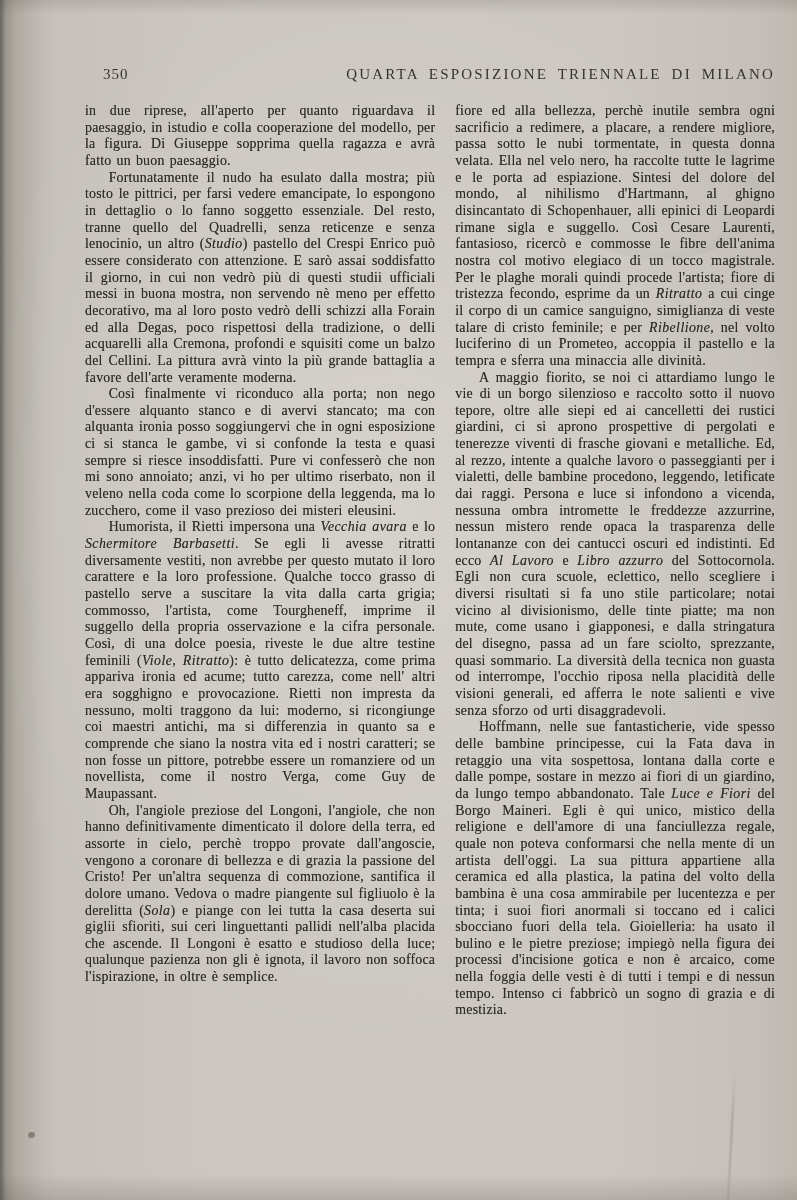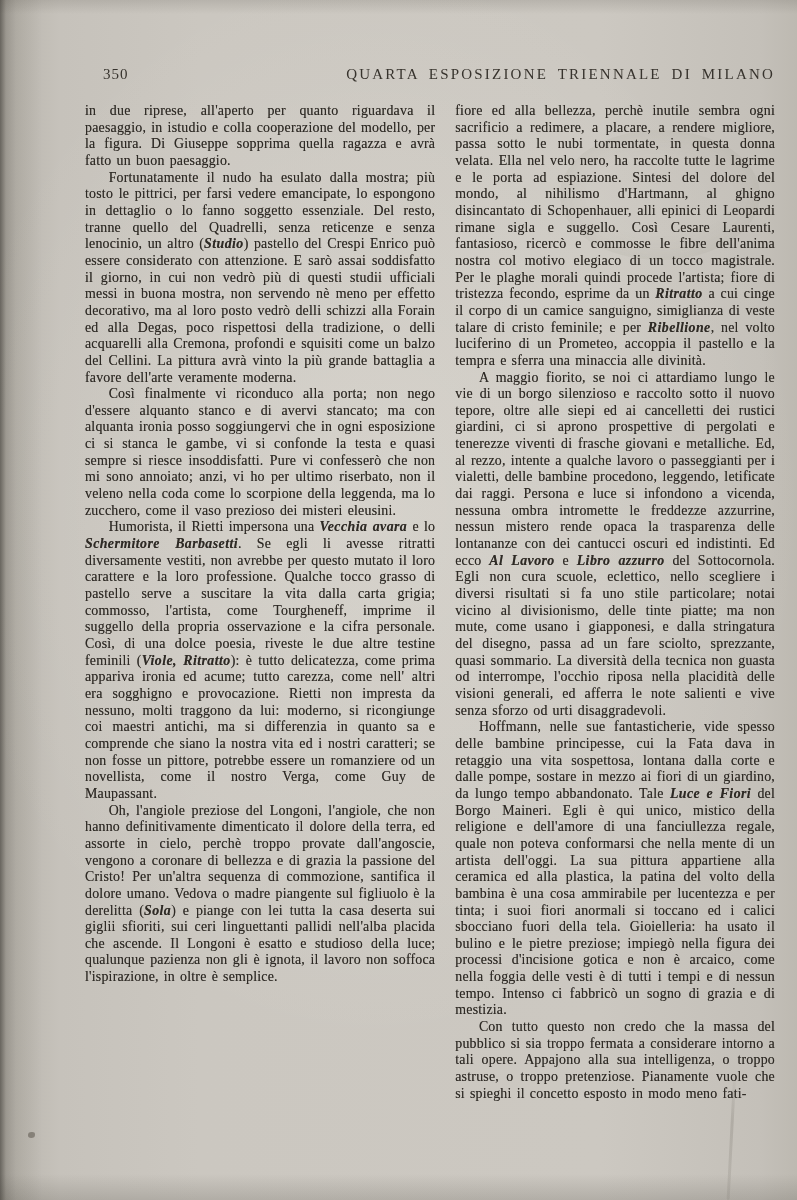--- a/index.html
+++ b/index.html
@@ -100,21 +100,21 @@
     line-height: 16.65px;
     letter-spacing: 0.015em;
     word-spacing: 0.10em;
     text-shadow: 0 0 0.5px rgba(46,42,37,0.55);
     hyphens: auto;
   }
   .col-left  { width: 356px; }
   .col-right { width: 325px; }
   .col p { margin: 0; text-indent: 1.7em; }
   .col p.no-indent { text-indent: 0; }
-  .col i { letter-spacing: 0.03em; font-weight: bold; }
+  .col i { letter-spacing: 0.03em; }
 </style>
 </head>
 <body>
 
 <div class="page">
 
   <div class="edge-left"></div>
   <div class="edge-top"></div>
   <div class="edge-bottom"></div>
   <div class="crease-right"></div>
@@ -135,18 +135,17 @@
         <p>Fortunatamente il nudo ha esulato dalla mostra; più tosto le pittrici, per farsi vedere emancipate, lo espongono in dettaglio o lo fanno soggetto essenziale. Del resto, tranne quello del Quadrelli, senza reticenze e senza lenocinio, un altro (<i>Studio</i>) pastello del Crespi Enrico può essere considerato con attenzione. E sarò assai soddisfatto il giorno, in cui non vedrò più di questi studii ufficiali messi in buona mostra, non servendo nè meno per effetto decorativo, ma al loro posto vedrò delli schizzi alla Forain ed alla Degas, poco rispettosi della tradizione, o delli acquarelli alla Cremona, profondi e squisiti come un balzo del Cellini. La pittura avrà vinto la più grande battaglia a favore dell'arte veramente moderna.</p>
         <p>Così finalmente vi riconduco alla porta; non nego d'essere alquanto stanco e di avervi stancato; ma con alquanta ironia posso soggiungervi che in ogni esposizione ci si stanca le gambe, vi si confonde la testa e quasi sempre si riesce insoddisfatti. Pure vi confesserò che non mi sono annoiato; anzi, vi ho per ultimo riserbato, non il veleno nella coda come lo scorpione della leggenda, ma lo zucchero, come il vaso prezioso dei misteri eleusini.</p>
         <p>Humorista, il Rietti impersona una <i>Vecchia avara</i> e lo <i>Schermitore Barbasetti</i>. Se egli li avesse ritratti diversamente vestiti, non avrebbe per questo mutato il loro carattere e la loro professione. Qualche tocco grasso di pastello serve a suscitare la vita dalla carta grigia; commosso, l'artista, come Tourgheneff, imprime il suggello della propria osservazione e la cifra personale. Così, di una dolce poesia, riveste le due altre testine feminili (<i>Viole, Ritratto</i>): è tutto delicatezza, come prima appariva ironia ed acume; tutto carezza, come nell' altri era sogghigno e provocazione. Rietti non impresta da nessuno, molti traggono da lui: moderno, si ricongiunge coi maestri antichi, ma si differenzia in quanto sa e comprende che siano la nostra vita ed i nostri caratteri; se non fosse un pittore, potrebbe essere un romanziere od un novellista, come il nostro Verga, come Guy de Maupassant.</p>
         <p>Oh, l'angiole preziose del Longoni, l'angiole, che non hanno definitivamente dimenticato il dolore della terra, ed assorte in cielo, perchè troppo provate dall'angoscie, vengono a coronare di bellezza e di grazia la passione del Cristo! Per un'altra sequenza di commozione, santifica il dolore umano. Vedova o madre piangente sul figliuolo è la derelitta (<i>Sola</i>) e piange con lei tutta la casa deserta sui giglii sfioriti, sui ceri linguettanti pallidi nell'alba placida che ascende. Il Longoni è esatto e studioso della luce; qualunque pazienza non gli è ignota, il lavoro non soffoca l'ispirazione, in oltre è semplice.</p>
       </div>
 
       <div class="col col-right">
         <p class="no-indent">fiore ed alla bellezza, perchè inutile sembra ogni sacrificio a redimere, a placare, a rendere migliore, passa sotto le nubi tormentate, in questa donna velata. Ella nel velo nero, ha raccolte tutte le lagrime e le porta ad espiazione. Sintesi del dolore del mondo, al nihilismo d'Hartmann, al ghigno disincantato di Schopenhauer, alli epinici di Leopardi rimane sigla e suggello. Così Cesare Laurenti, fantasioso, ricercò e commosse le fibre dell'anima nostra col motivo elegiaco di un tocco magistrale. Per le plaghe morali quindi procede l'artista; fiore di tristezza fecondo, esprime da un <i>Ritratto</i> a cui cinge il corpo di un camice sanguigno, simiglianza di veste talare di cristo feminile; e per <i>Ribellione</i>, nel volto luciferino di un Prometeo, accoppia il pastello e la tempra e sferra una minaccia alle divinità.</p>
         <p>A maggio fiorito, se noi ci attardiamo lungo le vie di un borgo silenzioso e raccolto sotto il nuovo tepore, oltre alle siepi ed ai cancelletti dei rustici giardini, ci si aprono prospettive di pergolati e tenerezze viventi di frasche giovani e metalliche. Ed, al rezzo, intente a qualche lavoro o passeggianti per i vialetti, delle bambine procedono, leggendo, letificate dai raggi. Persona e luce si infondono a vicenda, nessuna ombra intromette le freddezze azzurrine, nessun mistero rende opaca la trasparenza delle lontananze con dei cantucci oscuri ed indistinti. Ed ecco <i>Al Lavoro</i> e <i>Libro azzurro</i> del Sottocornola. Egli non cura scuole, eclettico, nello scegliere i diversi risultati si fa uno stile particolare; notai vicino al divisionismo, delle tinte piatte; ma non mute, come usano i giapponesi, e dalla stringatura del disegno, passa ad un fare sciolto, sprezzante, quasi sommario. La diversità della tecnica non guasta od interrompe, l'occhio riposa nella placidità delle visioni generali, ed afferra le note salienti e vive senza sforzo od urti disaggradevoli.</p>
         <p>Hoffmann, nelle sue fantasticherie, vide spesso delle bambine principesse, cui la Fata dava in retaggio una vita sospettosa, lontana dalla corte e dalle pompe, sostare in mezzo ai fiori di un giardino, da lungo tempo abbandonato. Tale <i>Luce e Fiori</i> del Borgo Maineri. Egli è qui unico, mistico della religione e dell'amore di una fanciullezza regale, quale non poteva conformarsi che nella mente di un artista dell'oggi. La sua pittura appartiene alla ceramica ed alla plastica, la patina del volto della bambina è una cosa ammirabile per lucentezza e per tinta; i suoi fiori anormali si toccano ed i calici sbocciano fuori della tela. Gioielleria: ha usato il bulino e le pietre preziose; impiegò nella figura dei processi d'incisione gotica e non è arcaico, come nella foggia delle vesti è di tutti i tempi e di nessun tempo. Intenso ci fabbricò un sogno di grazia e di mestizia.</p>
-        <p>Con tutto questo non credo che la massa del pubblico si sia troppo fermata a considerare intorno a tali opere. Appajono alla sua intelligenza, o troppo astruse, o troppo pretenziose. Pianamente vuole che si spieghi il concetto esposto in modo meno fati-</p>
       </div>
 
     </div>
   </div>
 </div>
 
 </body></html>

